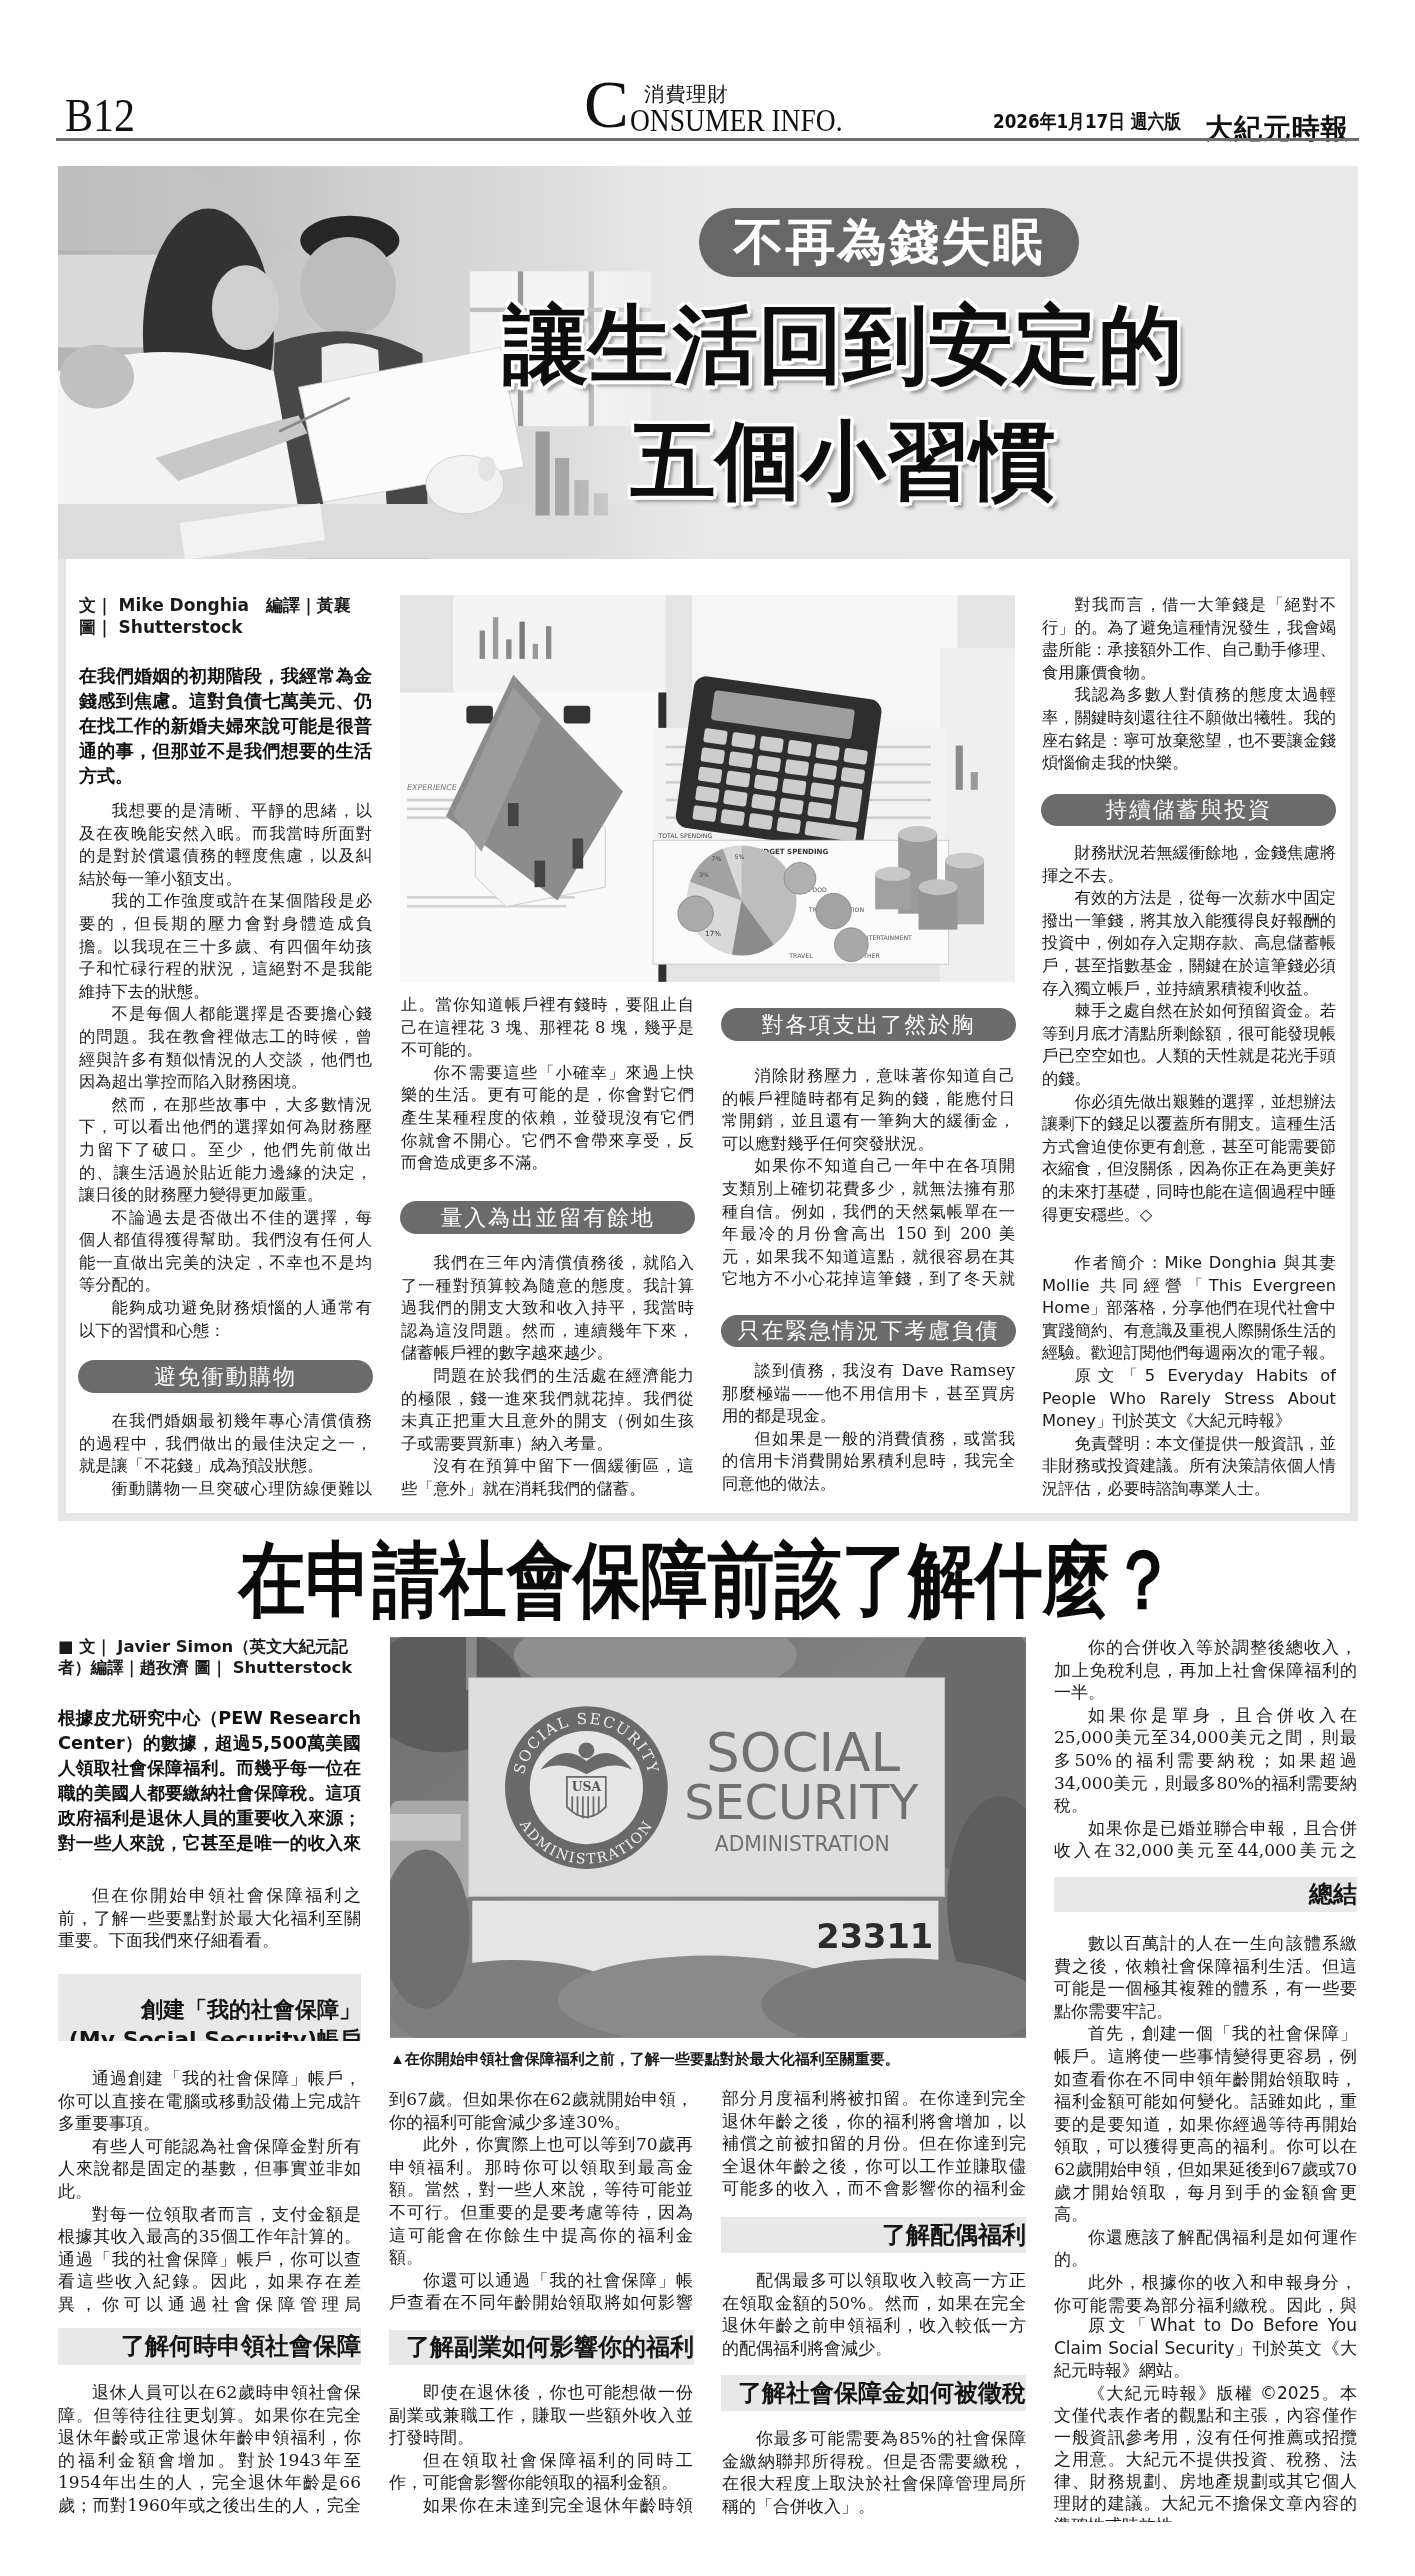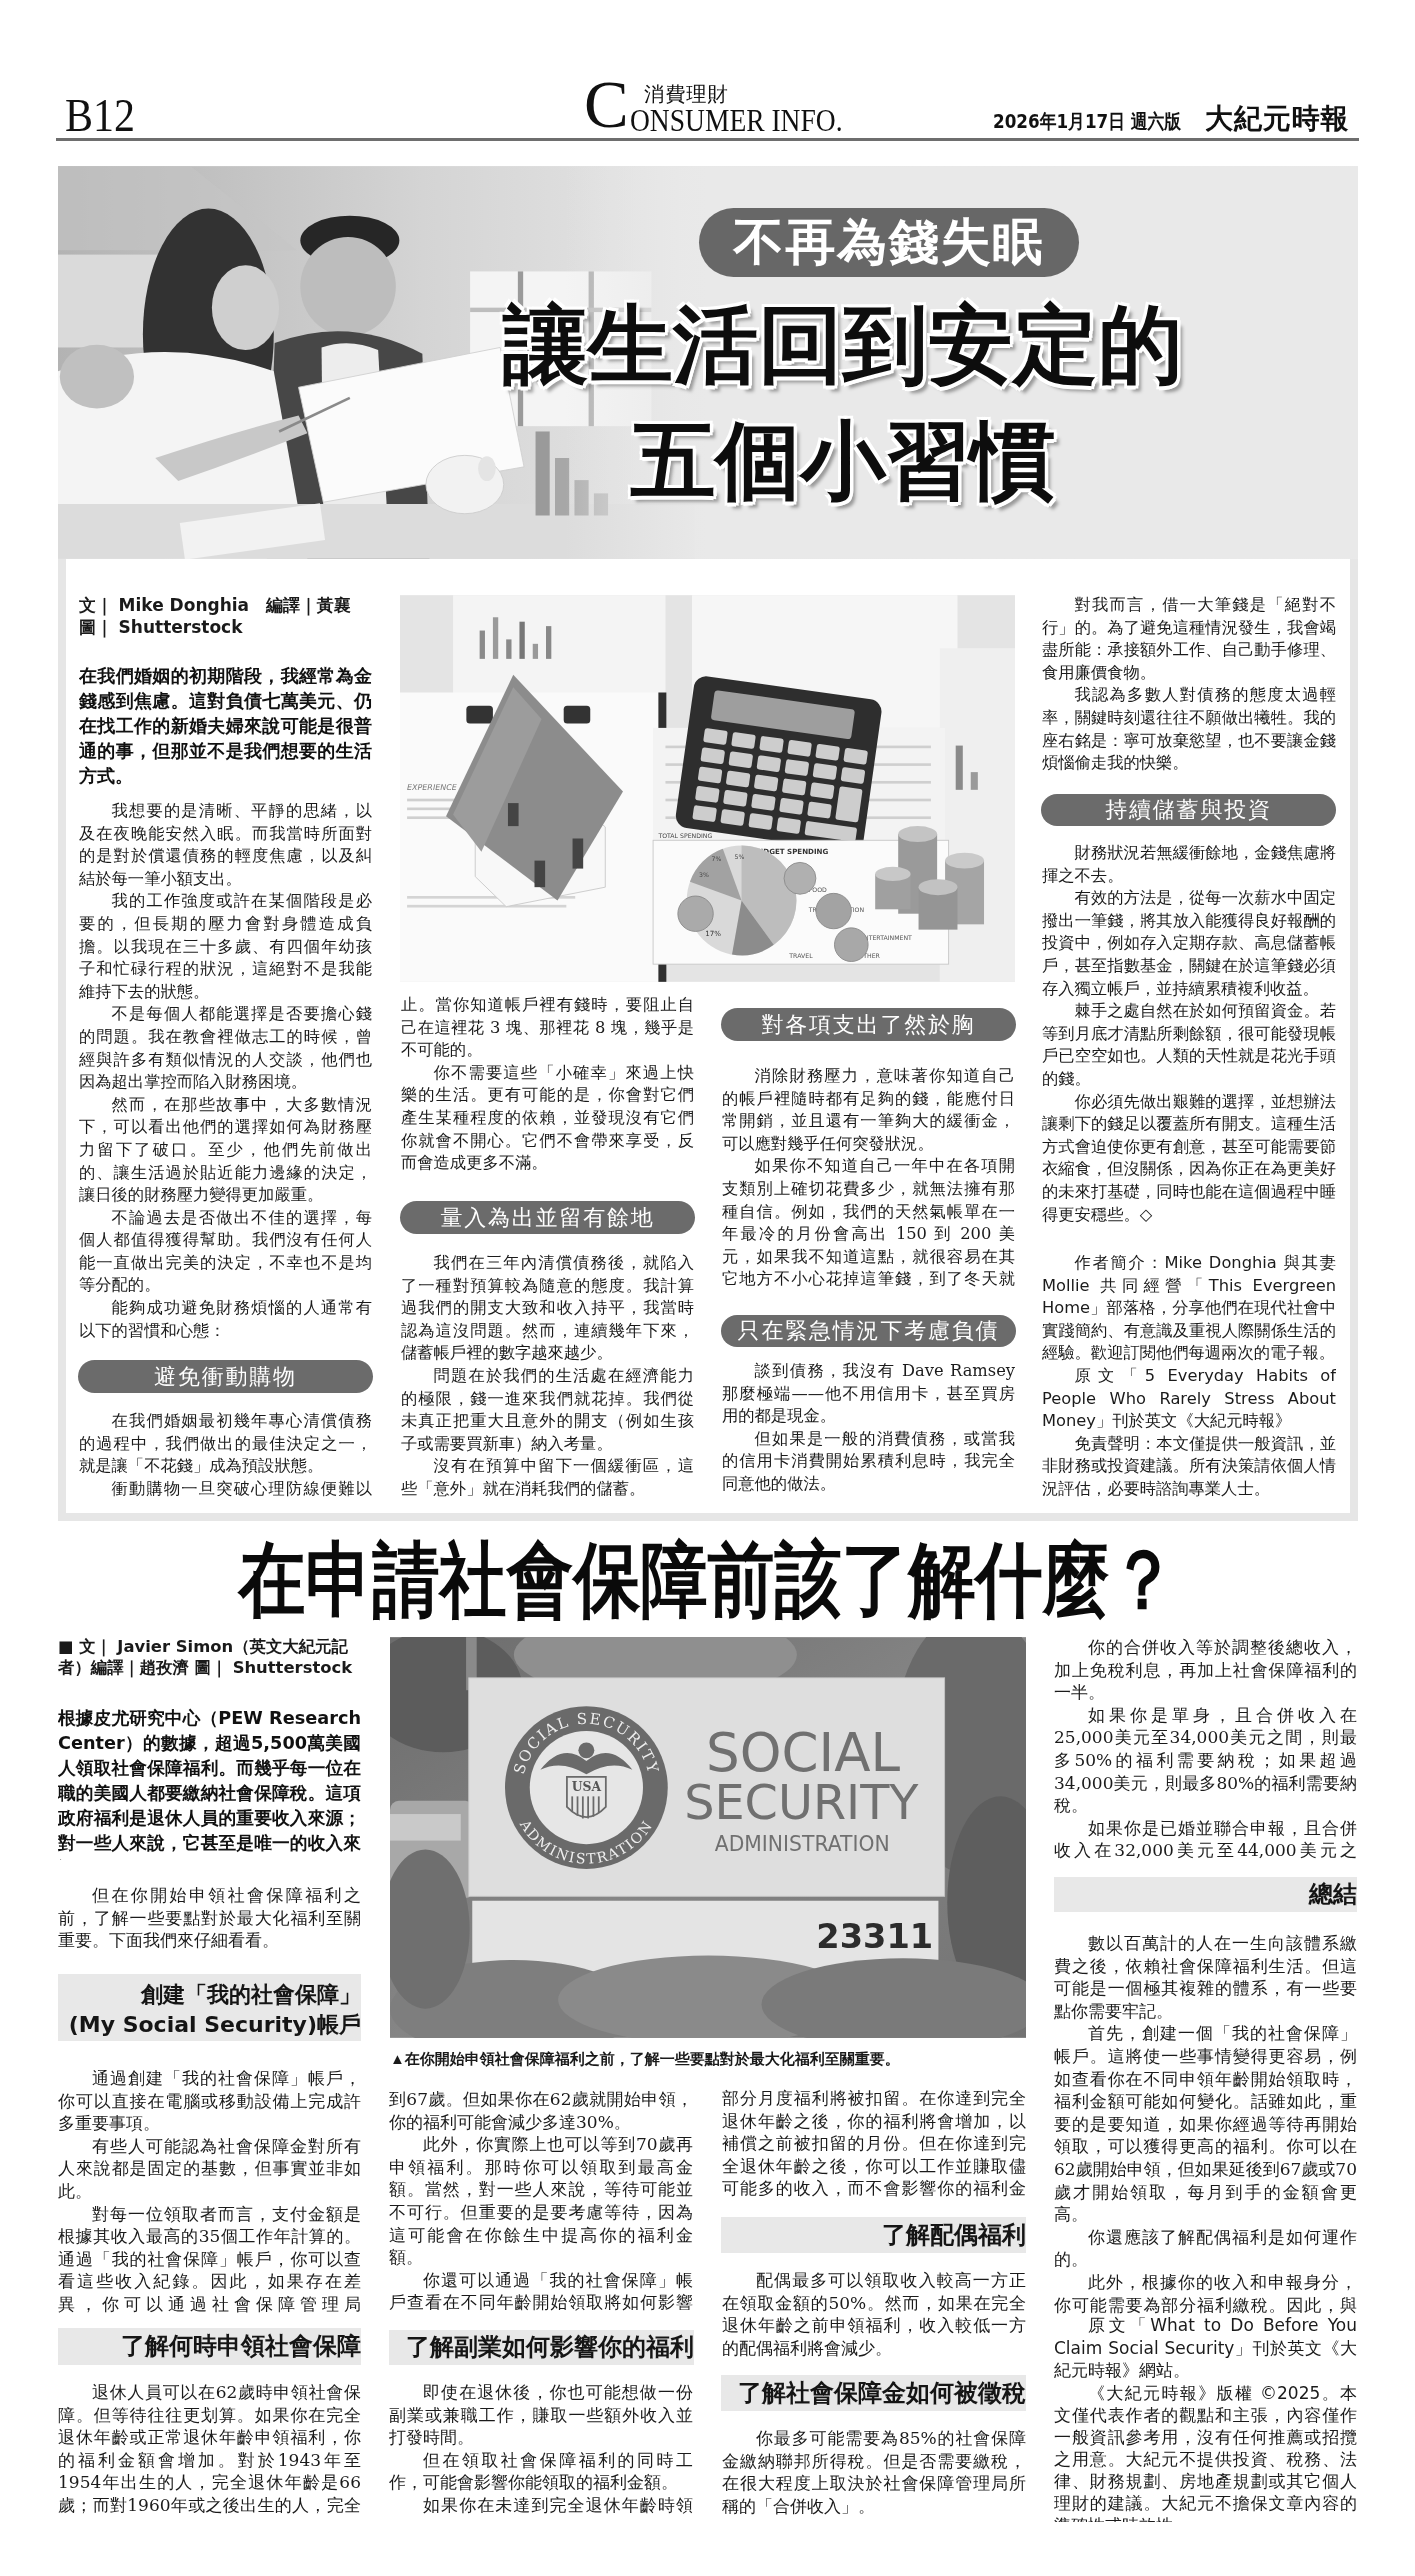--- a/index.html
+++ b/index.html
@@ -7,21 +7,21 @@
 .page{position:relative;width:1415px;height:2576px;overflow:hidden;background:#fff;color:#1a1a1a;font-family:"DejaVu Serif",serif}
 .abs{position:absolute}
 .blk{position:absolute;overflow:hidden}
 
 
 .hdr-page{left:65px;top:92px;font-family:"Liberation Serif",serif;font-size:42px;line-height:42px;color:#111;transform:scaleY(1.1);transform-origin:left top}
 .hdr-c{left:584px;top:71px;font-family:"Liberation Serif",serif;font-size:67px;line-height:67px;color:#111}
 .hdr-zh{left:644px;top:83px;font-family:"DejaVu Sans",sans-serif;font-size:20.3px;line-height:23px;letter-spacing:0.9px;color:#111}
 .hdr-en{left:630px;top:104px;font-family:"Liberation Serif",serif;font-size:32px;line-height:32px;color:#111;transform:scaleX(.86);transform-origin:left top;white-space:nowrap}
 .hdr-date{left:993px;top:110px;font-family:"DejaVu Sans",sans-serif;font-weight:bold;font-size:19.5px;line-height:23px;color:#111;transform:scaleX(.86);transform-origin:left top;white-space:nowrap}
-.hdr-mast{left:1205px;top:103px;font-family:"DejaVu Serif",serif;font-weight:bold;font-size:28px;line-height:32px;letter-spacing:0.9px;color:#111;white-space:nowrap}
+.hdr-mast{left:1205px;top:113px;font-family:"DejaVu Serif",serif;font-weight:bold;font-size:28px;line-height:32px;letter-spacing:0.9px;color:#111;white-space:nowrap}
 .hdr-rule{left:56px;top:138px;width:1303px;height:2.7px;background:#6e6e6e}
 
 
 .hero{left:58px;top:166px;width:1300px;height:393px;overflow:hidden;background:#e9e9e9}
 .hero svg{position:absolute;left:0;top:0}
 .hero-pill{left:641px;top:42px;width:380px;height:69px;border-radius:35px;background:#676767;color:#fff;font-family:Liberation Serif, serif;font-weight:bold;font-size:50px;line-height:69px;text-align:center;letter-spacing:1.8px}
 .hero-title{left:387px;width:796px;font-family:"DejaVu Sans",sans-serif;font-weight:900;font-size:85px;line-height:92px;text-align:center;color:#0d0d0d;white-space:nowrap;
   text-shadow:2.7px 2.7px 0 #fff,-2.7px -2.7px 0 #fff,2.7px -2.7px 0 #fff,-2.7px 2.7px 0 #fff,0 3.5px 0 #fff,3.5px 0 0 #fff,5.3px 6.2px 3.5px rgba(0,0,0,.35)}
 
 
@@ -272,21 +272,21 @@
 
   <div class="abs a2-title">在申請社會保障前該了解什麼？</div>
 
   <div class="a2">
 
     <div class="blk byline" style="left:58px;top:1636px;width:303px;height:46px;font-size:16.4px;line-height:21px">■ 文｜ Javier Simon（英文大紀元記者）編譯｜趙孜濟 圖｜ Shutterstock</div>
     <div class="blk lead" style="left:58px;top:1706px;width:303px;height:154px">根據皮尤研究中心（PEW Research Center）的數據，超過5,500萬美國人領取社會保障福利。而幾乎每一位在職的美國人都要繳納社會保障稅。這項政府福利是退休人員的重要收入來源；對一些人來說，它甚至是唯一的收入來源。</div>
     <div class="blk txt" style="left:58px;top:1884px;width:303px;height:69px">
       <p>但在你開始申領社會保障福利之前，了解一些要點對於最大化福利至關重要。下面我們來仔細看看。</p>
     </div>
-    <div class="subbox" style="left:58px;top:1974px;width:303px;height:67px;line-height:30px;padding-top:6px;font-size:22px">
+    <div class="subbox" style="left:58px;top:1974px;width:303px;height:67px;line-height:30px;padding-top:21px;font-size:22px">
       <div>創建「我的社會保障」</div>
       <div>(My Social Security)帳戶</div>
     </div>
     <div class="blk txt" style="left:58px;top:2067px;width:303px;height:249px">
       <p>通過創建「我的社會保障」帳戶，你可以直接在電腦或移動設備上完成許多重要事項。</p>
       <p>有些人可能認為社會保障金對所有人來說都是固定的基數，但事實並非如此。</p>
       <p>對每一位領取者而言，支付金額是根據其收入最高的35個工作年計算的。通過「我的社會保障」帳戶，你可以查看這些收入紀錄。因此，如果存在差異，你可以通過社會保障管理局（Social Security Administration，SSA）提出質疑。</p>
     </div>
     <div class="subbox" style="left:58px;top:2328px;width:303px;height:37px;line-height:37px">了解何時申領社會保障</div>
     <div class="blk txt" style="left:58px;top:2381px;width:303px;height:137px">

